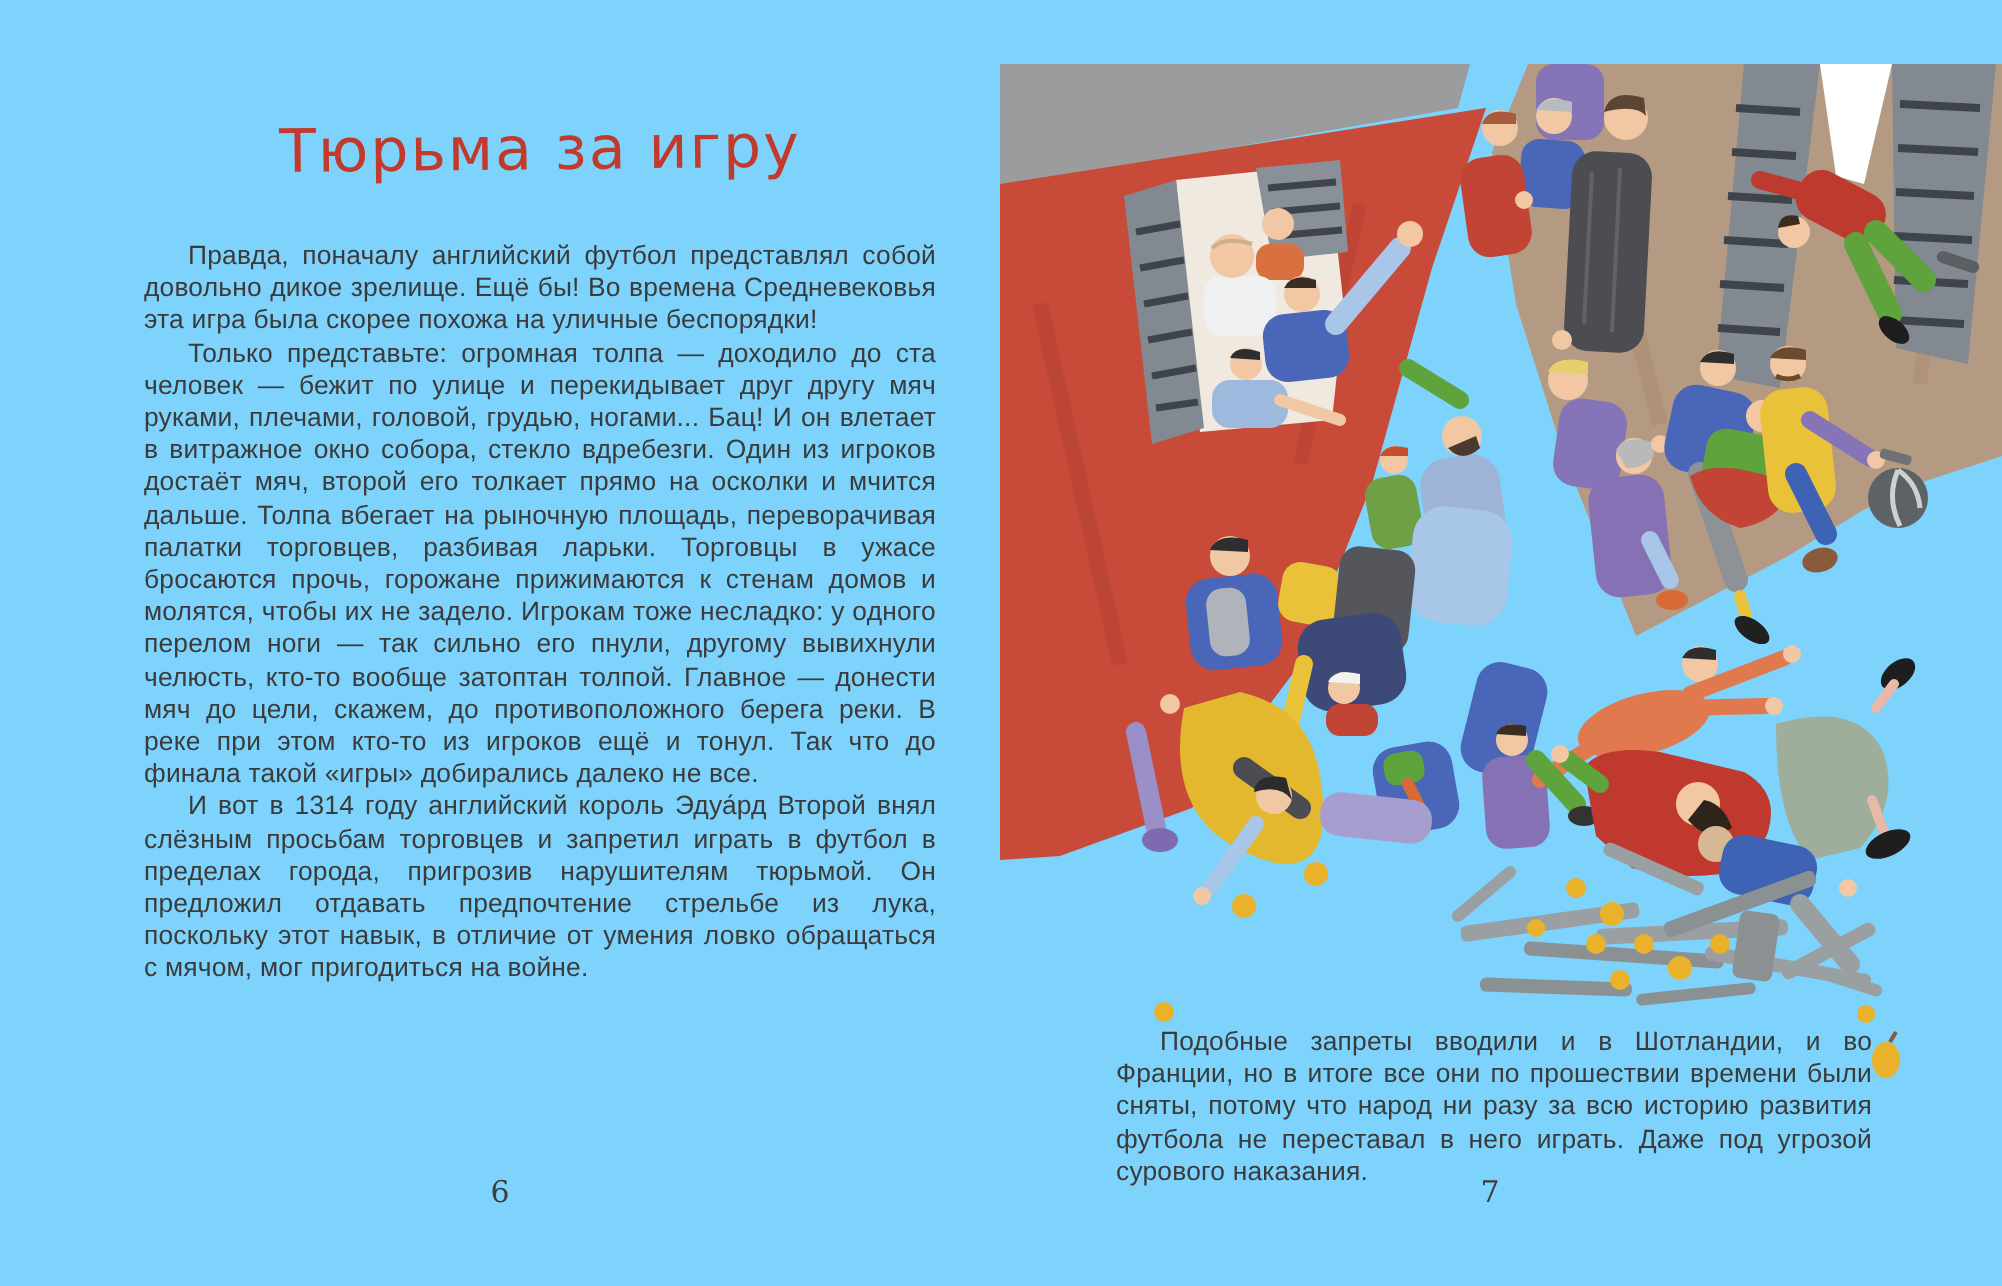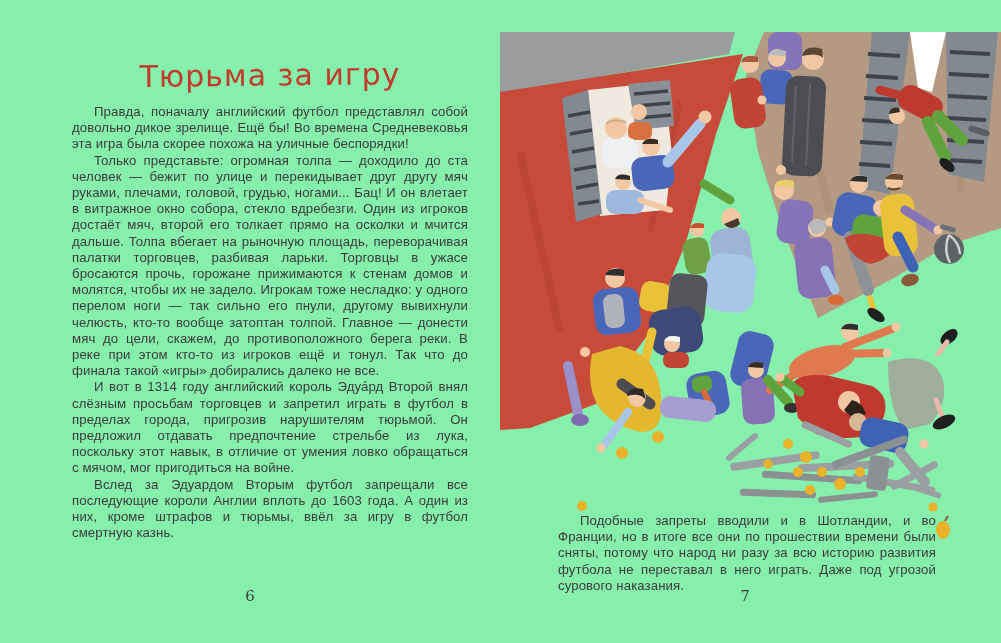--- a/index.html
+++ b/index.html
@@ -1,23 +1,23 @@
 <!DOCTYPE html>
 <html style="--title_red: #c23a2c; --body_text: #3b3b3b; --page_number: #3d3d3d; --wall_red: #c84b3a; --roof_gray: #9b9c9e; --wall_tan: #b49a82; --shutter_gray: #828991; --shutter_slat: #3e444a; --ball_gray: #5d6264; --plank_gray: #9aa0a2; --fruit_yellow: #e9b22a; --skin: #f1c8a3;"><head>
 <meta charset="utf-8">
 <style>
   html,body{margin:0;padding:0;background:#ffffff;}
-  .spread{position:relative;width:1001px;height:643px;background:#86efac;overflow:hidden;
+  .spread{position:relative;width:1001px;height:643px;background:#7dd3fc;overflow:hidden;
           font-family:"Liberation Sans",sans-serif;}
   .page-left{position:absolute;left:0;top:0;width:500px;height:643px;}
   .page-right{position:absolute;left:500px;top:0;width:501px;height:643px;margin-top:32px;}
   .chapter-title{margin:58px 0 0 0;width:396px;padding-left:72px;box-sizing:content-box;
        text-align:center;font-family:"DejaVu Sans",sans-serif;font-size:30px;font-weight:500;
        letter-spacing:1px;color:var(--title_red,#c23a2c);transform:rotate(-0.6deg);}
-  .body-col{position:absolute;left:72px;top:104px;width:396px;}
+  .body-col{position:absolute;left:72px;top:120px;width:396px;}
   p.para{margin:0;text-indent:22px;text-align:justify;font-size:13.2px;line-height:16.2px;
        color:var(--body_text,#3b3b3b);letter-spacing:0.1px;}
   .right-para{position:absolute;left:58px;top:481px;width:378px;}
   .pagenum{position:absolute;top:587px;font-family:"DejaVu Serif",serif;font-size:15px;
        color:var(--page_number,#3d3d3d);}
   .pagenum.left{left:0;width:500px;text-align:center;}
   .pagenum.right{left:500px;width:490px;text-align:center;}
   .illo{position:absolute;left:0;top:0;pointer-events:none;}
   .txtlayer{position:relative;z-index:2;}
 </style>
@@ -25,21 +25,20 @@
 <body>
 
 <div class="spread">
 
   <div class="page-left">
     <h1 class="chapter-title">Тюрьма за игру</h1>
     <div class="body-col">
       <p class="para">Правда, поначалу английский футбол представлял собой довольно дикое зрелище. Ещё бы! Во времена Средневековья эта игра была скорее похожа на уличные беспорядки!</p>
       <p class="para">Только представьте: огромная толпа — доходило до ста человек — бежит по улице и перекидывает друг другу мяч руками, плечами, головой, грудью, ногами... Бац! И он влетает в витражное окно собора, стекло вдребезги. Один из игроков достаёт мяч, второй его толкает прямо на осколки и мчится дальше. Толпа вбегает на рыночную площадь, переворачивая палатки торговцев, разбивая ларьки. Торговцы в ужасе бросаются прочь, горожане прижимаются к стенам домов и молятся, чтобы их не задело. Игрокам тоже несладко: у одного перелом ноги — так сильно его пнули, другому вывихнули челюсть, кто-то вообще затоптан толпой. Главное — донести мяч до цели, скажем, до противоположного берега реки. В реке при этом кто-то из игроков ещё и тонул. Так что до финала такой «игры» добирались далеко не все.</p>
       <p class="para">И вот в 1314 году английский король Эдуа́рд Второй внял слёзным просьбам торговцев и запретил играть в футбол в пределах города, пригрозив нарушителям тюрьмой. Он предложил отдавать предпочтение стрельбе из лука, поскольку этот навык, в отличие от умения ловко обращаться с мячом, мог пригодиться на войне.</p>
-      <p class="para">Вслед за Эдуардом Вторым футбол запрещали все последующие короли Англии вплоть до 1603 года. А один из них, кроме штрафов и тюрьмы, ввёл за игру в футбол смертную казнь.</p>
     </div>
   </div>
   <div class="pagenum left">6</div>
 
   <div class="page-right">
 
     <svg class="illo" width="501" height="525" viewBox="0 0 501 525">
 
       <g>
         <polygon points="0,0 235,0 229,22 0,62" style="fill:var(--roof_gray,#9b9c9e)"></polygon>

